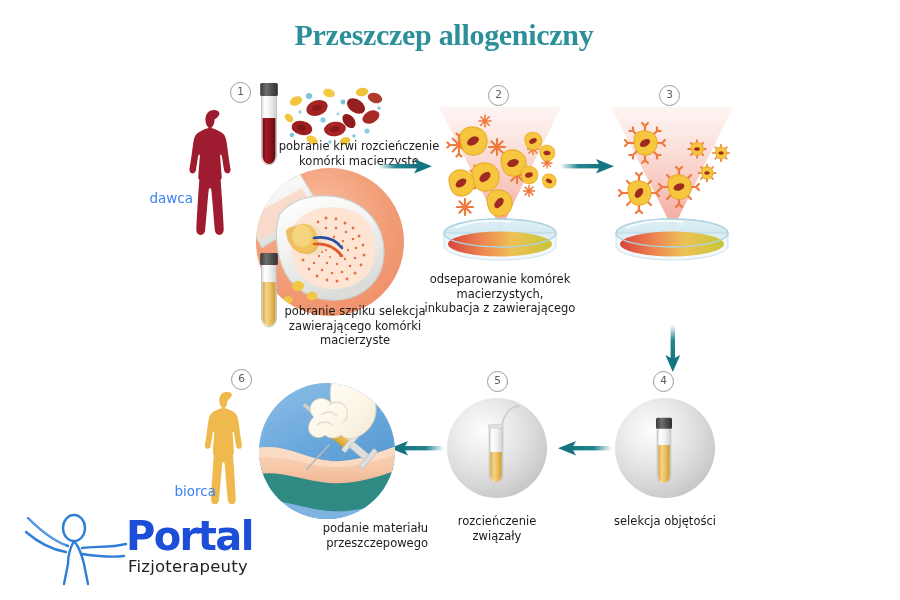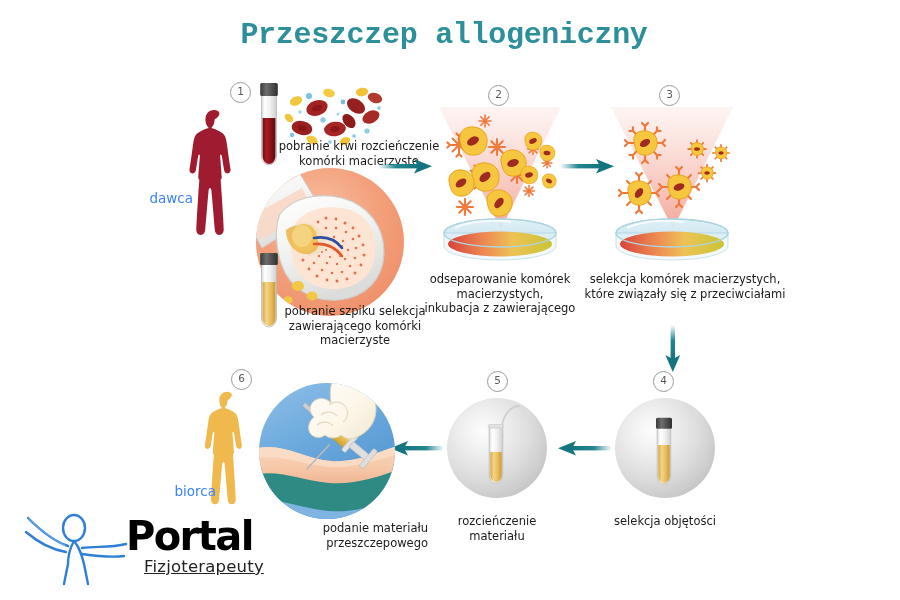--- a/index.html
+++ b/index.html
@@ -10,21 +10,21 @@
     overflow:hidden;
     position:relative;
   }
   #stage{position:relative;width:900px;height:600px;overflow:hidden;background:#fff;}
 
   
   .title{
     position:absolute;left:0;top:18px;width:888px;text-align:center;
     font-size:30px;font-weight:bold;letter-spacing:-0.3px;
     color:#2d8f99;
-    font-family:Liberation Mono, monospace;
+    font-family:Liberation Serif, serif;
   }
 
   
   .cap{
     position:absolute;text-align:center;color:#1a1a1a;
     font-size:11.5px;line-height:14.5px;
     font-family:"DejaVu Sans", sans-serif;
     white-space:pre-line;
   }
   .role-label{
@@ -52,21 +52,21 @@
   
   .sphere{
     position:absolute;border-radius:50%;
     background:radial-gradient(circle at 36% 33%, #fdfdfd 0%, #f0f0f0 22%, #dcdcdc 52%, #c6c6c6 78%, #b4b4b4 100%);
   }
 
   
   .logo{position:absolute;}
   .logo-portal{
     position:absolute;font-family:"DejaVu Sans", sans-serif;
-    font-weight:bold;color:#000000;font-size:40px;letter-spacing:-1.6px;
+    font-weight:bold;color:#1d4ed8;font-size:40px;letter-spacing:-1.6px;
   }
   .logo-sub{
     position:absolute;font-family:"DejaVu Sans", sans-serif;
     color:#222222;font-size:16.5px;letter-spacing:0.2px;
   }
 </style>
 </head>
 <body>
 
 <div id="stage">
@@ -433,22 +433,20 @@
 
     <g>
       <ellipse cx="75" cy="128" rx="56" ry="14" fill="url(#glassRim)" stroke="#9ec8d8" stroke-width="1"></ellipse>
       <path d="M19 128 V141 a56 14 0 0 0 112 0 V128 Z" fill="#e8f4f8" opacity="0.55" stroke="#9ec8d8" stroke-width="1"></path>
       <ellipse cx="75" cy="139" rx="52" ry="12.5" fill="url(#dishLiq)"></ellipse>
       <ellipse cx="75" cy="128" rx="56" ry="14" fill="none" stroke="#aed4e2" stroke-width="1.4"></ellipse>
       <path d="M30 123 C44 116 66 114 86 117" stroke="#ffffff" stroke-width="2" fill="none" opacity="0.75"></path>
     </g>
   </svg>
 
-  <div class="cap" style="left:580px;top:272px;width:210px;">selekcja komórek macierzystych,
-które związały się z przeciwciałami</div>
 
   <svg class="arrow" style="left:662px;top:325px;" width="22" height="48" viewBox="0 0 22 48">
     <defs>
       <linearGradient id="arrV" x1="0" y1="0" x2="0" y2="1">
         <stop offset="0" stop-color="#2d8f99" stop-opacity="0"></stop>
         <stop offset="0.45" stop-color="#24868f" stop-opacity="1"></stop>
         <stop offset="1" stop-color="#147580" stop-opacity="1"></stop>
       </linearGradient>
     </defs>
     <rect x="8.6" y="0" width="4.4" height="34" fill="url(#arrV)"></rect>
@@ -487,21 +485,21 @@
     <path d="M33 2 C26 2 22 6 18 14 C16 19 15 24 15 30" stroke="#cfcfcf" stroke-width="1.8" fill="none" stroke-linecap="round"></path>
     <ellipse cx="15" cy="31" rx="2.1" ry="2.8" fill="#cfe7f2" stroke="#a9cfe0" stroke-width="0.6"></ellipse>
   </svg>
 
   <svg style="position:absolute;left:486px;top:424px;" width="20" height="62" viewBox="0 0 20 62">
     <path d="M3.2 2 H16.8 V51 a6.8 8.2 0 0 1 -13.6 0 Z" fill="url(#glassG)" stroke="#bdbdbd" stroke-width="0.8"></path>
     <path d="M4.3 28 H15.7 V51 a5.7 7.2 0 0 1 -11.4 0 Z" fill="url(#marrowLiq)"></path>
     <rect x="2.4" y="0.6" width="15.2" height="3.4" rx="1.4" fill="#e2e2e2" stroke="#c4c4c4" stroke-width="0.6"></rect>
   </svg>
 
-  <div class="cap" style="left:432px;top:514px;width:130px;">rozcieńczenie materiału</div>
+  <div class="cap" style="left:432px;top:514px;width:130px;">rozcieńczenie związały</div>
 
   <svg class="arrow" style="left:388px;top:438px;" width="56" height="22" viewBox="0 0 56 22">
     <rect x="16" y="8" width="40" height="4.4" fill="url(#arrHL)"></rect>
     <path d="M20 3 L2 10.3 L20 17.6 L16 10.3 Z" fill="#147580"></path>
   </svg>
 
   <div class="stepnum" style="left:231px;top:369px;">6</div>
 
   <svg class="human" style="left:200px;top:390px;" width="54" height="126" viewBox="0 0 60 140">
     <path fill="#f0b94e" d="M30 2c-5.4 0-8.6 4.2-8.6 9.6 0 3.6 1.4 6.6 3.3 8.4-4.8 1.3-9 3.2-11.6 5.6-2.4 2.2-3.2 5.2-3.8 9.2-.7 4.6-1.6 12.4-2.6 18.6-.5 3-.9 5.6-1.2 7.6-.4 2.6 1 4.3 2.9 4.4 1.9.1 3.2-1.2 3.6-3.6.5-3.1 1.3-8.6 2-12.8.3-1.9.9-2.6 1.3-2.5.5.1.6.9.5 2.4-.4 5.4-1.2 14.6-1.5 19.6-.1 1.8.2 2.6 1.1 3.4-.3 3.2-.8 9.8-1.2 16.2-.5 8.2-1.1 17.4-1.4 22.6-.2 3.6-.4 7.6-.5 10.6-.1 3.4 1.6 5.6 4.4 5.6 2.6 0 4.2-1.8 4.5-5.2.4-4.6 1.4-16.4 2.1-24.6.5-5.8 1-11.6 1.3-14.6.2-1.8.8-2.6 1.4-2.6.6 0 1.2.8 1.4 2.6.3 3 .8 8.8 1.3 14.6.7 8.2 1.7 20 2.1 24.6.3 3.4 1.9 5.2 4.5 5.2 2.8 0 4.5-2.2 4.4-5.6-.1-3-.3-7-.5-10.6-.3-5.2-.9-14.4-1.4-22.6-.4-6.4-.9-13-1.2-16.2.9-.8 1.2-1.6 1.1-3.4-.3-5-1.1-14.2-1.5-19.6-.1-1.5 0-2.3.5-2.4.4-.1 1 .6 1.3 2.5.7 4.2 1.5 9.7 2 12.8.4 2.4 1.7 3.7 3.6 3.6 1.9-.1 3.3-1.8 2.9-4.4-.3-2-.7-4.6-1.2-7.6-1-6.2-1.9-14-2.6-18.6-.6-4-1.4-7-3.8-9.2-2.6-2.4-6.8-4.3-11.6-5.6 1.9-1.8 3.3-4.8 3.3-8.4C38.6 6.2 35.4 2 30 2z"></path>
@@ -574,15 +572,15 @@
       <path d="M58 33 C54 40 52 48 52 56 L48 76"></path>
       <path d="M58 33 C64 40 66 48 68 56 L72 76"></path>
       <path d="M52 38 C40 34 26 24 12 10"></path>
       <path d="M50 44 C38 42 24 36 10 24"></path>
       <path d="M66 40 C80 38 94 40 110 36"></path>
       <path d="M66 46 C80 48 94 50 108 48"></path>
     </g>
     <path d="M12 10 C24 22 38 32 50 38" fill="none" stroke="#5fa3e8" stroke-width="1.4"></path>
   </svg>
   <div class="logo-portal" style="left:126px;top:513px;">Portal</div>
-  <div class="logo-sub" style="left:144px;top:557px;text-decoration:underline;">Fizjoterapeuty</div>
+  <div class="logo-sub" style="left:128px;top:557px;">Fizjoterapeuty</div>
 
 </div>
 
 </body></html>

